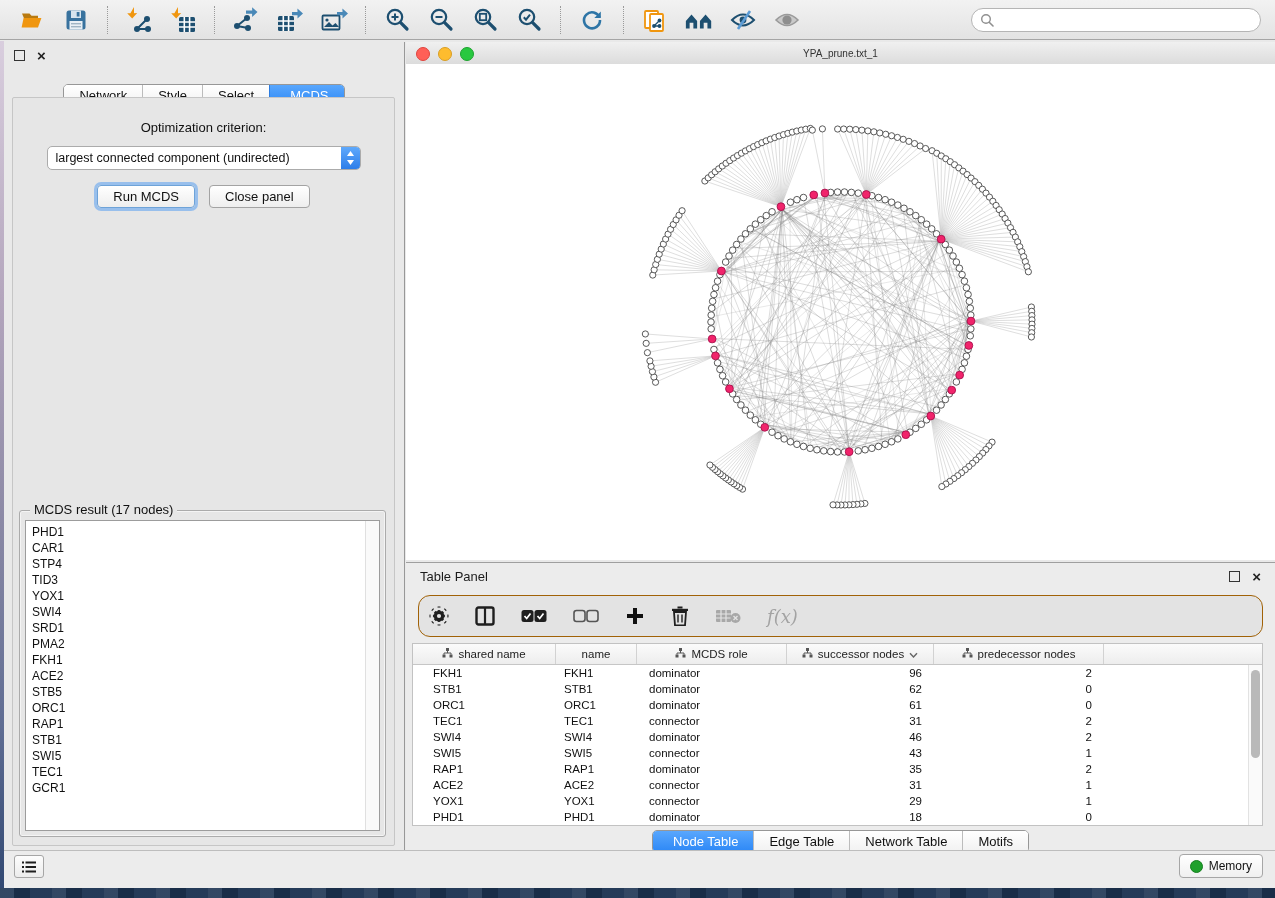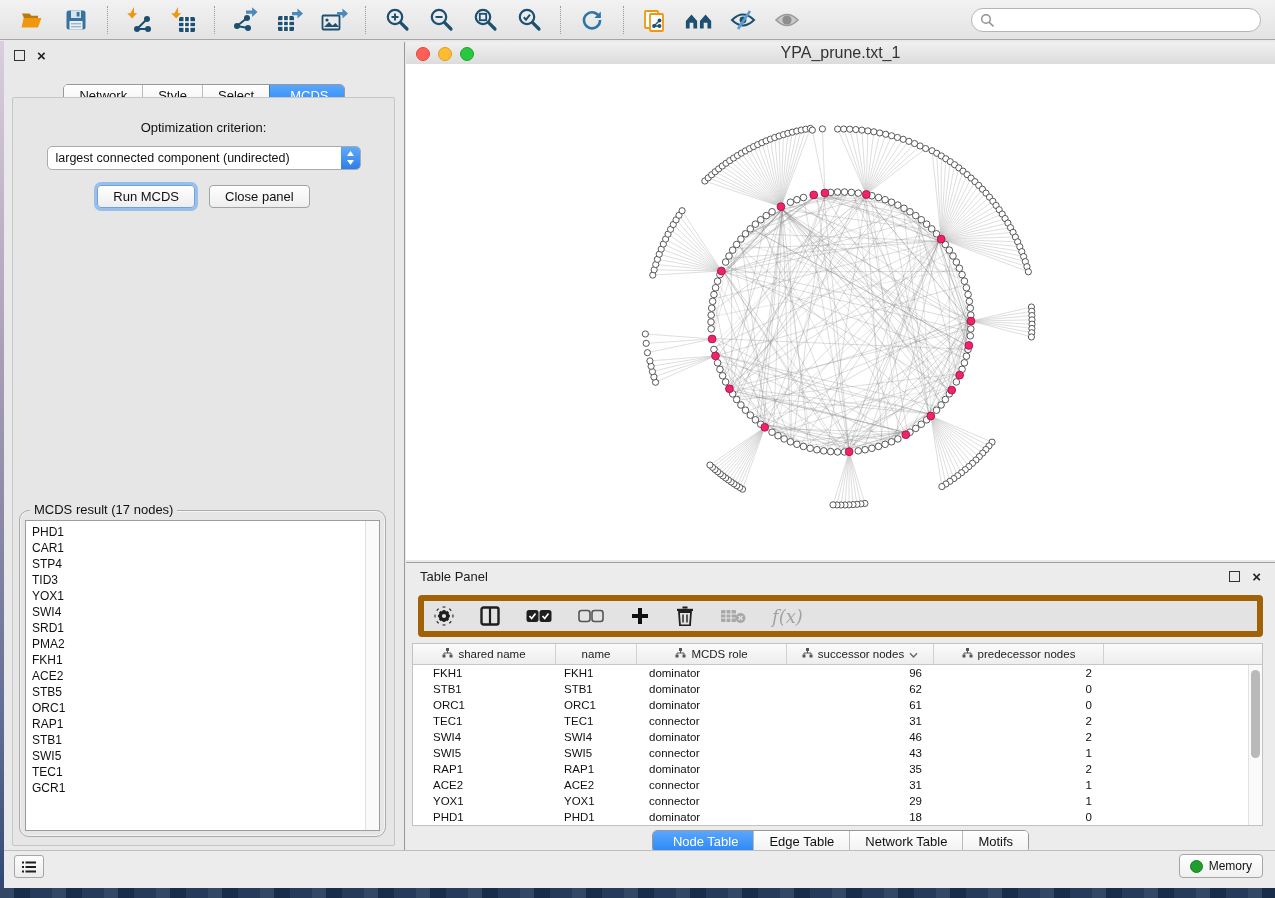--- a/index.html
+++ b/index.html
@@ -44,43 +44,43 @@
     border-radius:5px;display:flex;align-items:center;position:relative;box-sizing:border-box;}
   .dropdown .dd-text{flex:1;font-size:12.5px;color:#111;padding-left:8px;white-space:nowrap;}
   .dd-stepper{width:19px;height:22px;border-radius:0 4px 4px 0;background:linear-gradient(#5fa9fc,#2d7ee9);
     display:flex;flex-direction:column;align-items:center;justify-content:center;gap:2px;}
   .dd-stepper svg{display:block;}
   .btn-row{display:flex;justify-content:center;gap:14px;margin-top:15px;}
   .push-btn{font-size:13px;color:#111;padding:3px 15px;background:linear-gradient(#ffffff,#eeeeee);
     border:1px solid #a3a3a3;border-radius:4px;}
   .push-btn.focused{box-shadow:0 0 0 3px rgba(110,170,240,.65);border-color:#6ea3d8;}
   .groupbox{position:absolute;left:6px;right:8px;top:412px;bottom:8px;
-    border:1px solid #ababab;border-radius:10px;box-shadow:inset 0 0 0 1px #f4f4f4;}
+    border:1px solid #ababab;border-radius:3px;box-shadow:inset 0 0 0 1px #f4f4f4;}
   .groupbox-legend{position:absolute;top:-9px;left:10px;background:#e6e6e6;padding:0 4px;font-size:13px;color:#111;}
   .listbox{position:absolute;left:5px;right:5px;top:9px;bottom:5px;background:#fff;border:1px solid #9c9c9c;
     overflow:hidden;display:flex;}
   .list-items{flex:1;padding:3px 0 0 6px;}
   .list-item{font-size:12px;color:#111;line-height:16px;}
   .list-scroll{width:13px;background:#fafafa;border-left:1px solid #e0e0e0;}
   
   .network-window{position:absolute;left:406px;top:42px;right:0;height:518px;}
   .net-titlebar{height:22px;background:linear-gradient(#f0f0f0,#dcdcdc);border-bottom:1px solid #9f9f9f;
     position:relative;display:flex;align-items:center;justify-content:center;}
   .traffic{position:absolute;left:10px;top:5px;display:flex;gap:8px;}
   .light{width:12px;height:12px;border-radius:50%;}
   .light.red{background:#ff5f57;border:.5px solid #e0443e;}
   .light.yellow{background:#febc2e;border:.5px solid #d89e24;}
   .light.green{background:#28c840;border:.5px solid #1da32f;}
-  .net-title{font-size:16px;color:#333;}
+  .net-title{font-size:10px;color:#333;}
   .net-canvas{position:absolute;left:0;right:0;top:22px;bottom:0;background:#fff;}
   .net-canvas svg{position:absolute;left:0;top:0;}
   
   .table-panel{position:absolute;left:406px;top:562px;right:0;bottom:40px;background:#ececec;border-top:1px solid #9f9f9f;box-sizing:border-box;}
   .tp-toolbar{position:absolute;left:12px;right:12px;top:32px;height:42px;background:#e3e3e3;
-    border:6px solid #a16207;border-radius:4px;display:flex;align-items:center;padding:0 10px;box-sizing:border-box;gap:26px;}
+    border:1px solid #a16207;border-radius:12px;display:flex;align-items:center;padding:0 10px;box-sizing:border-box;gap:26px;}
   .tp-icon{display:flex;align-items:center;justify-content:center;}
   .fx{font-family:"DejaVu Serif","Liberation Serif",serif;font-style:italic;font-size:18px;color:#a3a3a3;}
   .node-table{position:absolute;left:6px;right:12px;top:80px;bottom:32px;background:#fff;border:1px solid #c2c2c2;overflow:hidden;}
   .nt-header{display:flex;height:20px;background:linear-gradient(#fbfbfb,#ededed);border-bottom:1px solid #c6c6c6;}
   .nt-hcell{display:flex;align-items:center;justify-content:center;gap:5px;font-size:11.5px;color:#222;
     border-right:1px solid #d2d2d2;box-sizing:border-box;}
   .nt-hcell:last-child{border-right:none;}
   .nt-body{position:absolute;left:0;right:13px;top:21px;bottom:0;}
   .nt-row{display:flex;height:16px;align-items:center;}
   .nt-cell{font-size:11.5px;color:#111;box-sizing:border-box;white-space:nowrap;}

